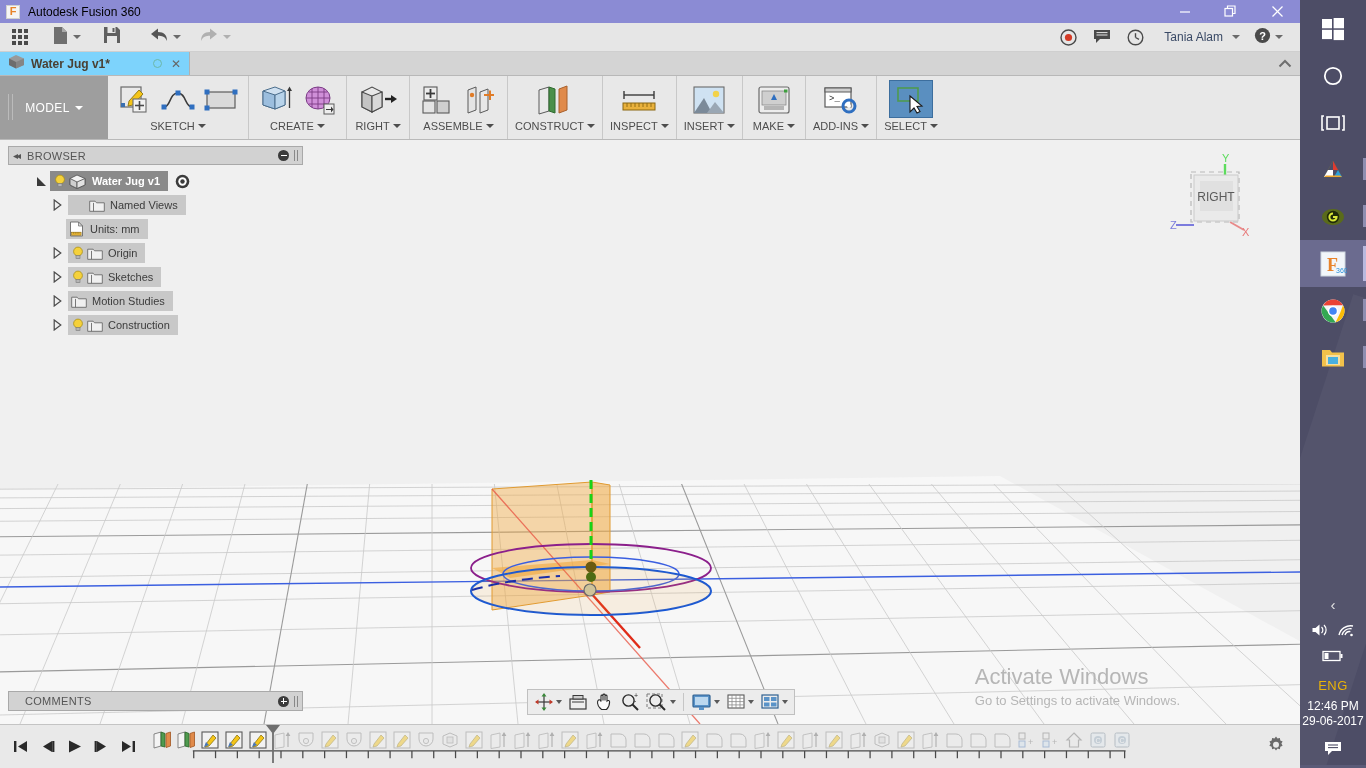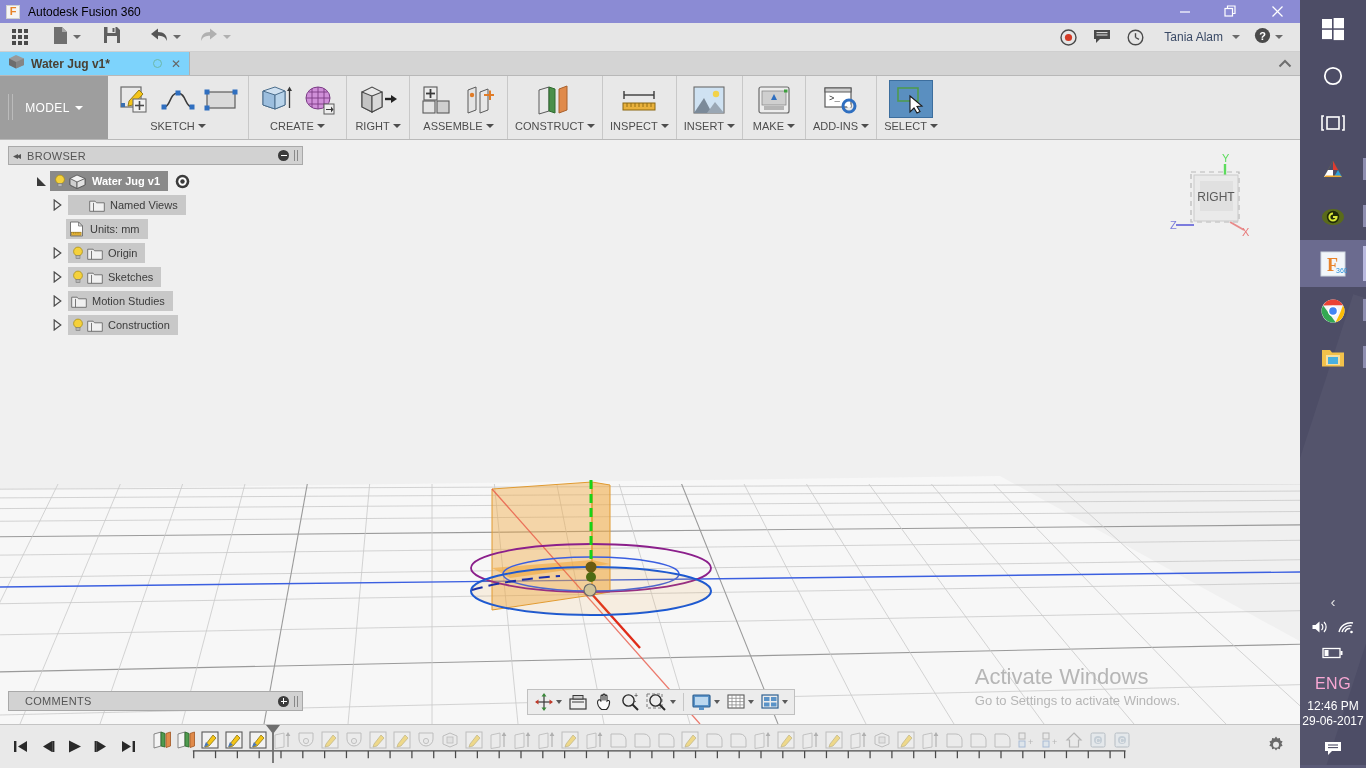--- a/index.html
+++ b/index.html
@@ -187,21 +187,21 @@
               background: rgba(255,255,255,0.045); transform: rotate(18deg); }
   .tb-item { width: 66px; height: 47px; display: flex; align-items: center; justify-content: center;
              position: relative; }
   .tb-item.active { background: #6b6b8f; }
   .tb-item.active::after { content: ""; position: absolute; right: 0; top: 6px; width: 3px; height: 35px;
                            background: #b9b9de; }
   .tb-mini { position: absolute; right: 0; width: 3px; height: 22px; background: #8e8eb0; }
   .tb-sys { position: absolute; left: 0; bottom: 0; width: 66px; color: #f0f0f0; text-align: center; }
   .tb-chev { font-size: 15px; color: #e3e3e3; padding: 8px 0 6px; }
   .tb-row { display: flex; align-items: center; justify-content: center; gap: 7px; padding: 3px 0; }
-  .tb-lang { font-size: 16px; color: #f9a8d4; padding: 9px 0 6px; letter-spacing: .5px; }
+  .tb-lang { font-size: 13px; color: #eab308; padding: 9px 0 6px; letter-spacing: .5px; }
   .tb-time { font-size: 12px; color: #ffffff; }
   .tb-date { font-size: 12px; color: #ffffff; margin-top: 1px; margin-bottom: 12px; }
   .tb-notif { padding-bottom: 10px; display: flex; justify-content: center; }
   .tb-bottombar { position: absolute; left: 0; bottom: 0; width: 66px; height: 3px; background: #5b5b78; }
 </style>
 </head>
 <body>
 
 <div id="app">
 

